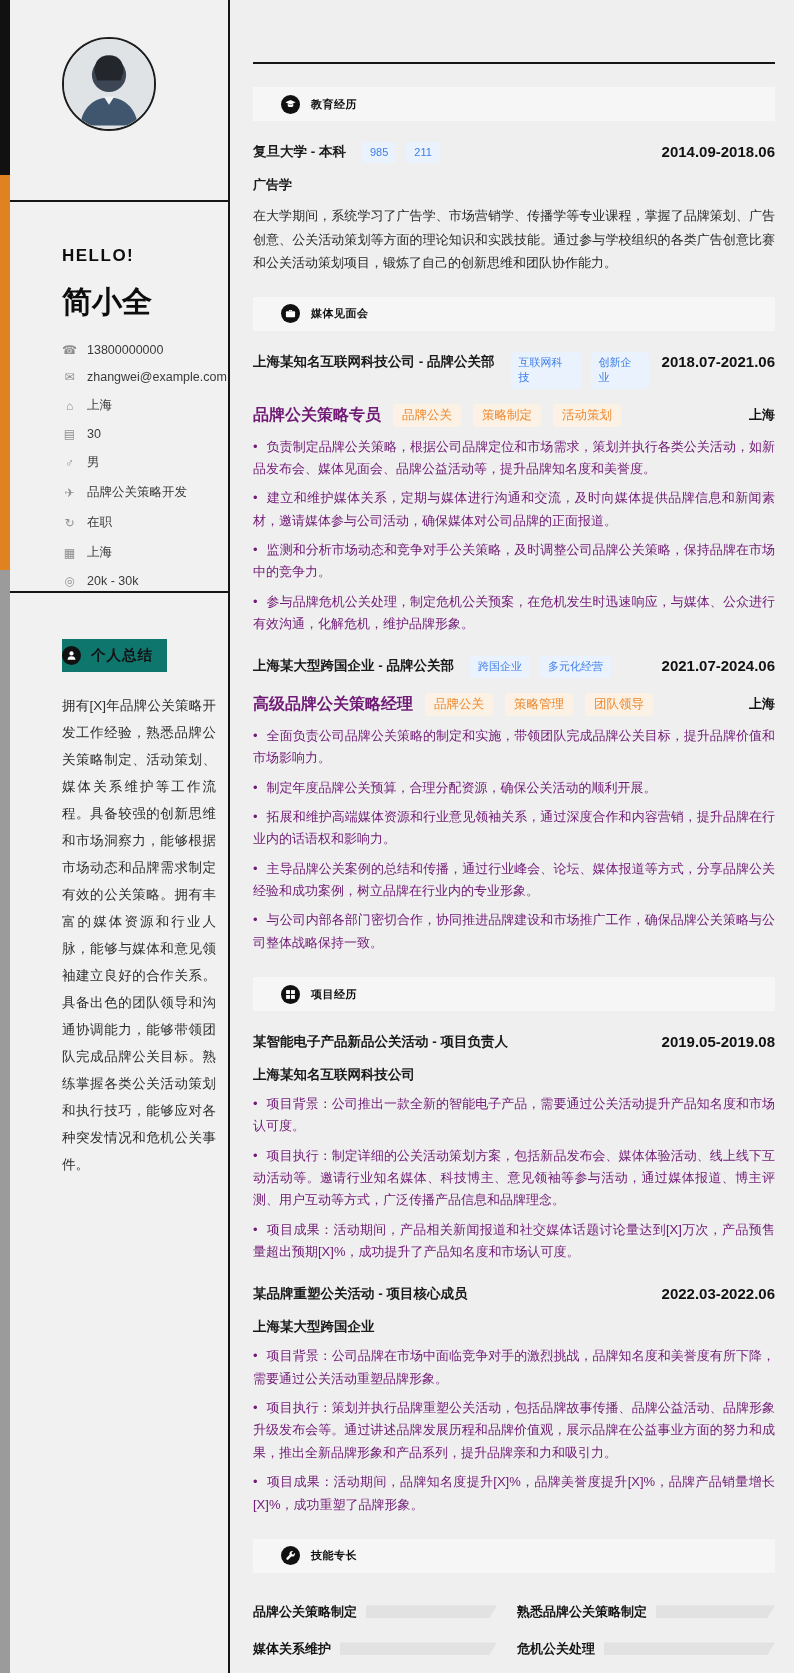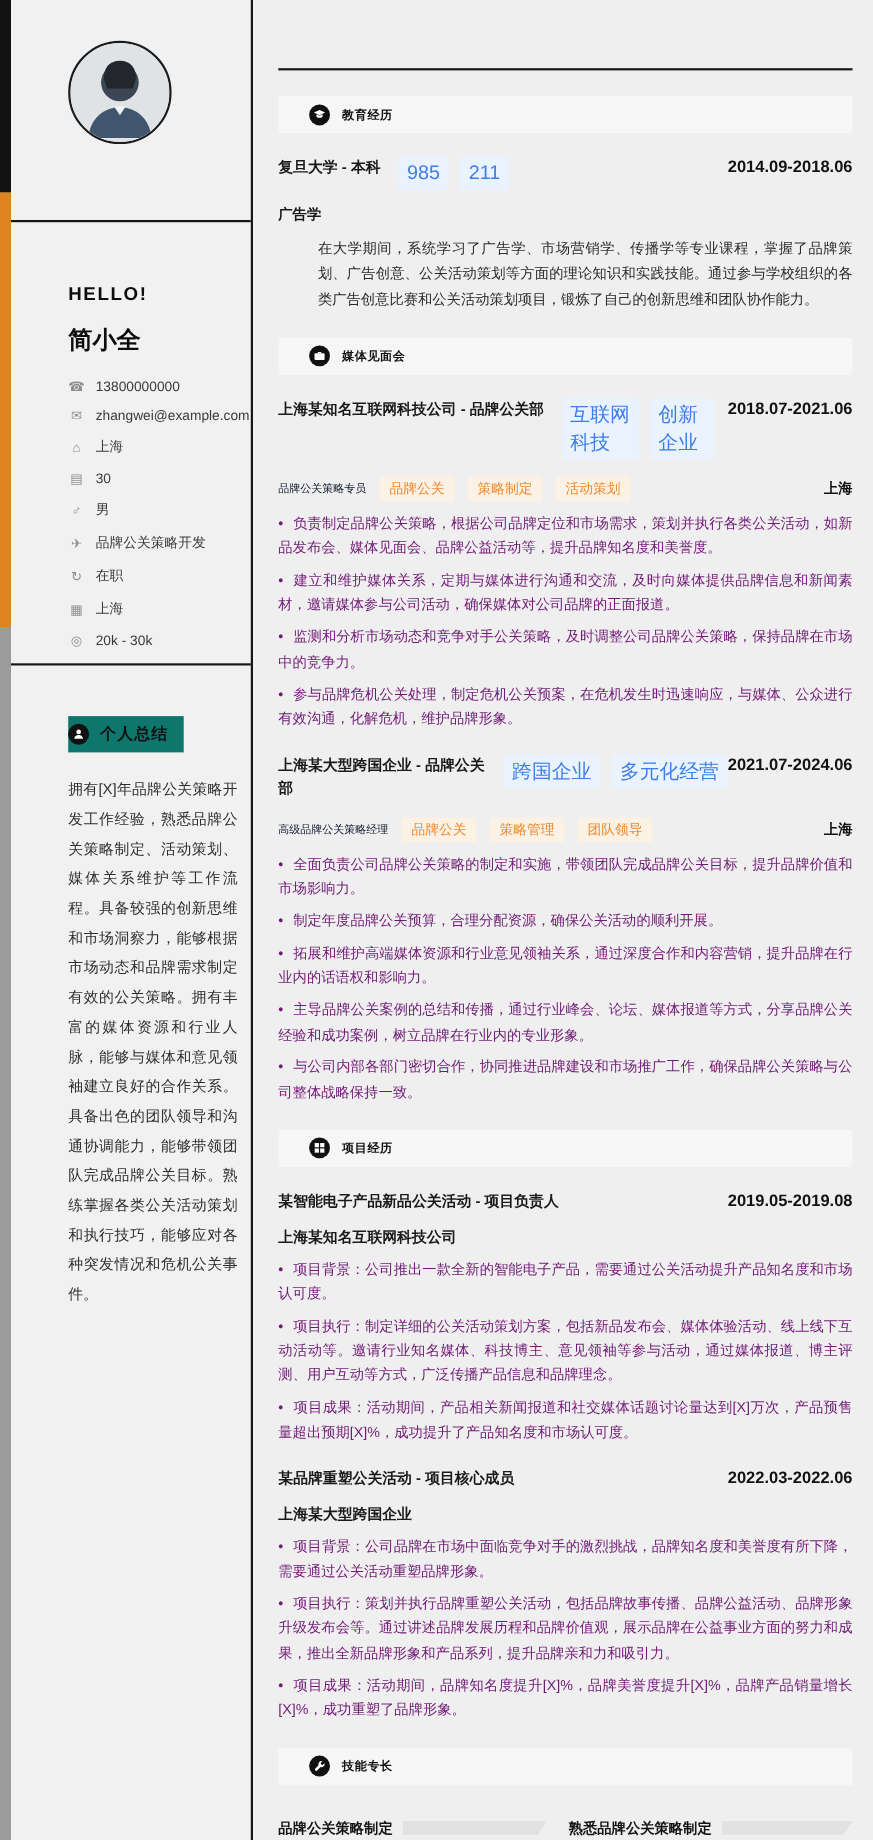--- a/index.html
+++ b/index.html
@@ -13,23 +13,23 @@
   .accent-strip { position:absolute; left:0; top:0; width:10px; height:1673px; background:#9b9b9b; }
   .accent-black  { position:absolute; left:0; top:0; width:10px; height:175px; background:#111; }
   .accent-orange { position:absolute; left:0; top:175px; width:10px; height:395px; background:#de831f; }
   
   .sidebar { position:absolute; left:10px; top:0; width:220px; height:1673px;
              background:#f1f1f2; border-right:2px solid #161616; }
   .photo-card { height:202px; border-bottom:2px solid #161616; position:relative; }
   .photo-ring { position:absolute; left:52px; top:37px; width:94px; height:94px;
                 border-radius:50%; border:2px solid #1c1c1c; background:#dfe3e6; overflow:hidden; }
   .photo-ring svg { width:100%; height:100%; display:block; }
-  .contact-card { height:391px; border-bottom:2px solid #161616; padding:44px 12px 0 52px;margin-top:12px; }
+  .contact-card { height:391px; border-bottom:2px solid #161616; padding:44px 12px 0 52px; }
   .hello { font-size:17px; font-weight:800; letter-spacing:1.5px; color:#0d0d0d; }
-  .person-name { font-size:22px; font-weight:bold; color:#0d0d0d; margin:16px 0 20px; }
+  .person-name { font-size:30px; font-weight:bold; color:#0d0d0d; margin:16px 0 20px; }
   .contact-list { list-style:none; }
   .contact-list li { display:flex; align-items:center; gap:10px; margin-bottom:13px;
                      font-size:12.5px; color:#3a3a3a; }
   .c-icon { width:15px; flex:none; color:#8f8f8f; font-size:12px; text-align:center; }
   .summary-card { padding:46px 14px 0 52px; }
   .sum-header { display:inline-flex; align-items:center; gap:10px; background:#0f766e;
                 padding:7px 14px 7px 0; }
   .sum-icon { width:19px; height:19px; border-radius:50%; background:#111; flex:none;
               display:flex; align-items:center; justify-content:center; }
   .sum-icon svg { width:11px; height:11px; fill:#fff; }
@@ -43,35 +43,35 @@
   .sec-header { height:34px; background:#f6f6f7; display:flex; align-items:center; gap:11px;
                 padding:0 12px 0 28px; }
   .sec-icon { width:19px; height:19px; border-radius:50%; background:#111; flex:none;
               display:flex; align-items:center; justify-content:center; }
   .sec-icon svg { width:11px; height:11px; fill:#fff; }
   .sec-title { font-weight:bold; font-size:11px; color:#111; letter-spacing:.5px; }
   .entry-head { display:flex; align-items:flex-start; margin-top:21px; }
   .company, .school { font-weight:bold; font-size:13.5px; color:#1a1a1a; line-height:1.55; }
   .company { max-width:246px; }
   .head-tags { display:flex; gap:10px; margin-left:16px; flex:none; }
-  .tag-blue { background:#eaf2fd; color:#3d7ee8; font-size:18px; padding:3px 8px;
+  .tag-blue { background:#eaf2fd; color:#3d7ee8; font-size:11px; padding:3px 8px;
               border-radius:3px; line-height:1.4; }
   .narrow .tag-blue:nth-child(1) { width:70px; }
   .narrow .tag-blue:nth-child(2) { width:58px; }
   .entry-date { margin-left:auto; font-weight:bold; font-size:15px; color:#121212;
                 white-space:nowrap; padding-top:1px; }
   .role-row { display:flex; align-items:center; gap:12px; margin-top:15px; }
-  .role { font-weight:normal; font-size:10px; color:#0f172a; white-space:nowrap; }
+  .role { font-weight:bold; font-size:16px; color:#701a75; white-space:nowrap; }
   .tag-orange { background:#fbf1e4; color:#ee8a30; font-size:12.5px; padding:3px 9px;
                 border-radius:3px; white-space:nowrap; }
   .location { margin-left:auto; font-weight:bold; font-size:13px; color:#121212; }
   .bullets { list-style:none; margin-top:9px; }
   .bullets li { font-size:13px; color:#701a75; line-height:1.72; text-align:justify; margin-top:7px; }
   .bullets li::before { content:"•"; margin-right:9px; }
-  .para { font-size:13px; color:#2a2a2a; line-height:1.78; text-align:justify; margin-top:10px;margin-left:36px; }
+  .para { font-size:13px; color:#2a2a2a; line-height:1.78; text-align:justify; margin-top:10px; }
   .major { font-weight:bold; font-size:13px; margin-top:13px; color:#1a1a1a; }
   .proj-company { font-weight:bold; font-size:13.5px; margin-top:13px; color:#1a1a1a; }
   .skill-grid { display:grid; grid-template-columns:244px 1fr; column-gap:20px; row-gap:19px;
                 margin-top:30px; }
   .skill { display:flex; align-items:center; }
   .skill-label { font-weight:bold; font-size:13px; color:#151515; white-space:nowrap; margin-right:9px; }
   .skill-bar { flex:1; height:13px; background:#e2e2e3;
                clip-path:polygon(0 0,100% 0,calc(100% - 8px) 100%,0 100%); }
   .skill-fill { height:100%; background:#101010;
                 clip-path:polygon(0 0,100% 0,calc(100% - 9px) 100%,0 100%); }

